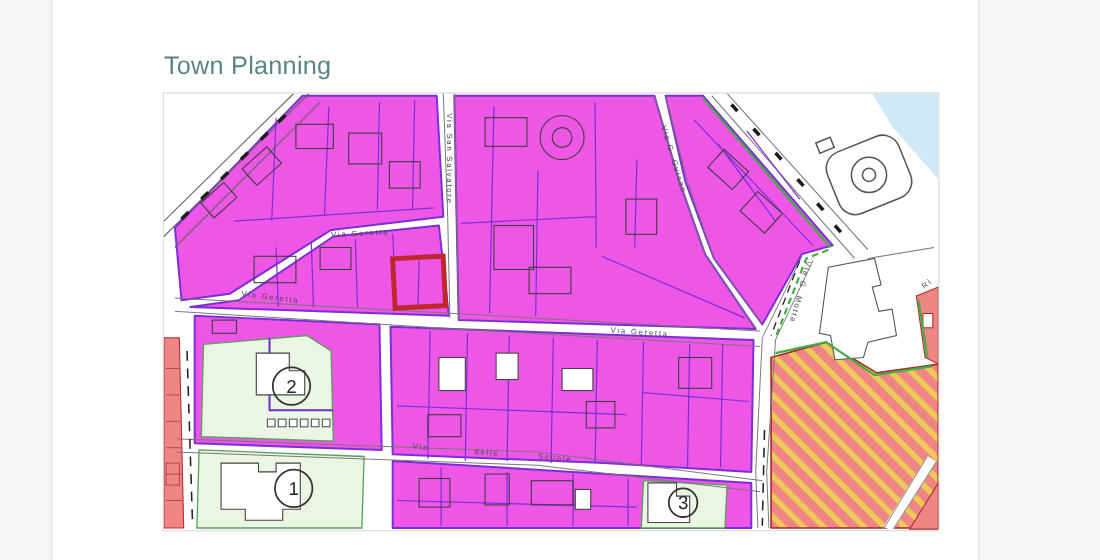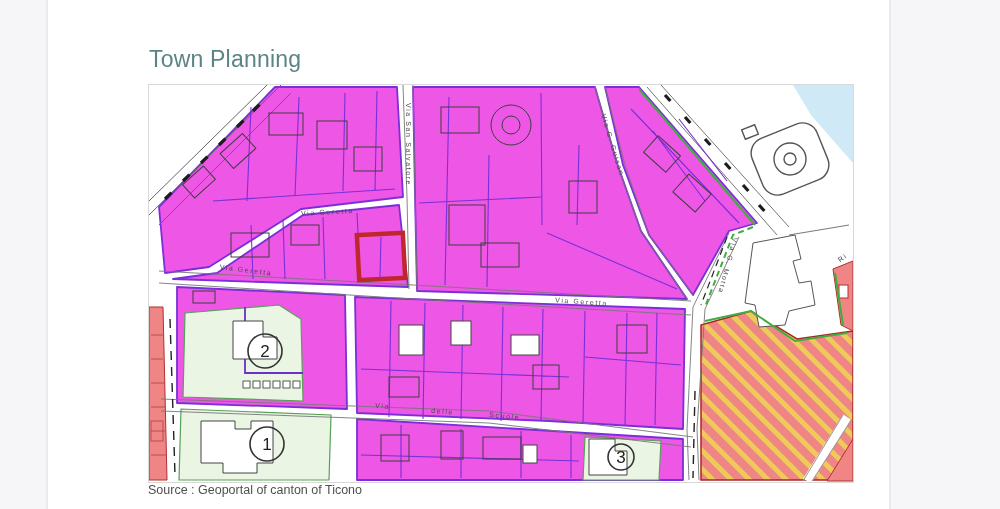--- a/index.html
+++ b/index.html
@@ -209,14 +209,13 @@
         <text class="street-label" x="452" y="30" transform="rotate(73 452 30)" font-size="6.5">Via G. Guisan</text>
         <text class="street-label" x="584" y="152" transform="rotate(105 584 152)" font-size="6.5">Via G. Motta</text>
         <text class="street-label" x="226" y="324" transform="rotate(5 240 324)">Via</text>
         <text class="street-label" x="282" y="329" transform="rotate(5 296 329)">delle</text>
         <text class="street-label" x="340" y="334" transform="rotate(6 360 334)">Scuole</text>
         <text class="street-label" x="688" y="176" transform="rotate(-38 692 172)" font-size="9" fill="#666">Ri</text>
       </g>
     </svg>
   </figure>
 
-  <p class="source-caption">Source : Geoportal of canton of Ticono</p>
 </div>
 
 </body></html>

